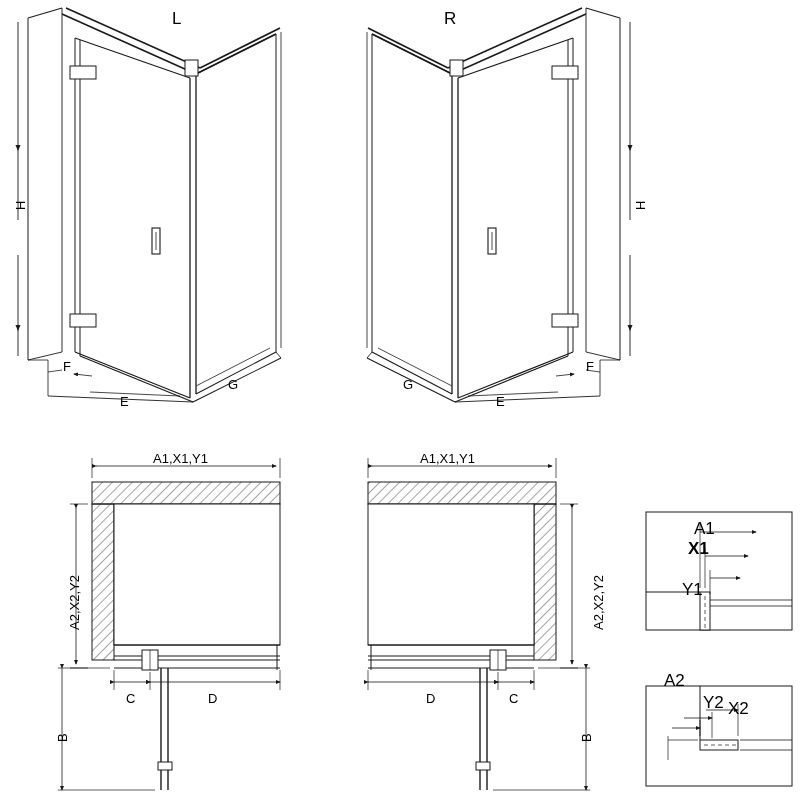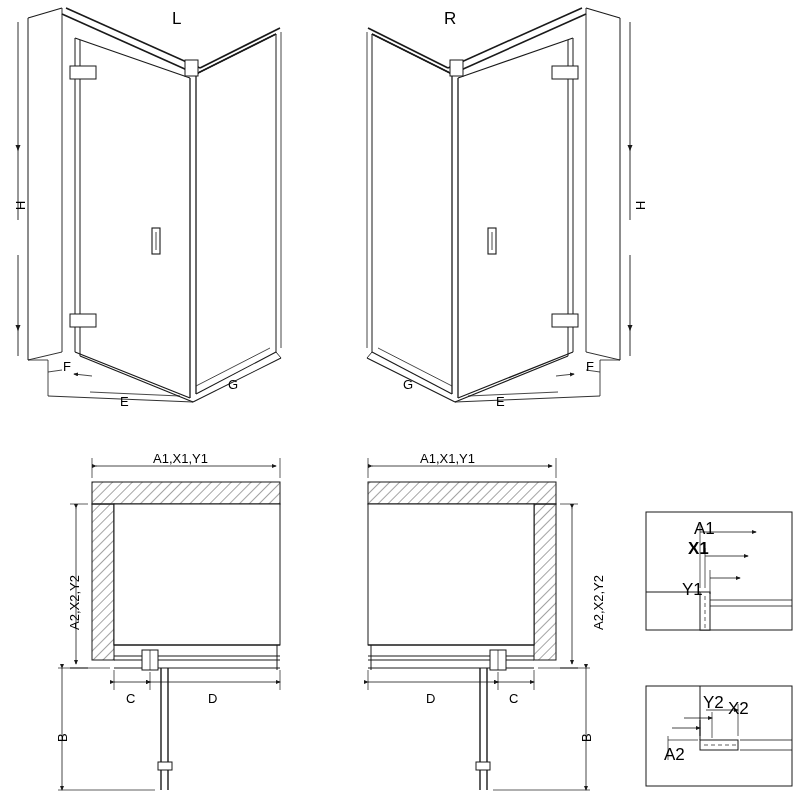--- a/index.html
+++ b/index.html
@@ -291,17 +291,17 @@
   <div class="lbl" style="left:426px; top:692px;">D</div>
   <div class="lbl" style="left:509px; top:692px;">C</div>
 
   <div class="lbl" style="left:0px; top:0px; transform: translate(56px, 742px) rotate(-90deg); transform-origin: left top;">B</div>
   <div class="lbl" style="left:0px; top:0px; transform: translate(580px, 742px) rotate(-90deg); transform-origin: left top;">B</div>
 
   <div class="lbl small" style="left:694px; top:520px;">A1</div>
   <div class="lbl small" style="left:688px; top:540px;font-weight:bold;">X1</div>
   <div class="lbl small" style="left:682px; top:581px;">Y1</div>
 
-  <div class="lbl small" style="left:664px; top:746px;">A2</div>
+  <div class="lbl small" style="left:664px; top:672px;">A2</div>
   <div class="lbl small" style="left:688px; top:700px;margin-left:40px;">X2</div>
   <div class="lbl small" style="left:703px; top:694px;text-align:right;">Y2</div>
 
 </div>
 
 </body></html>

